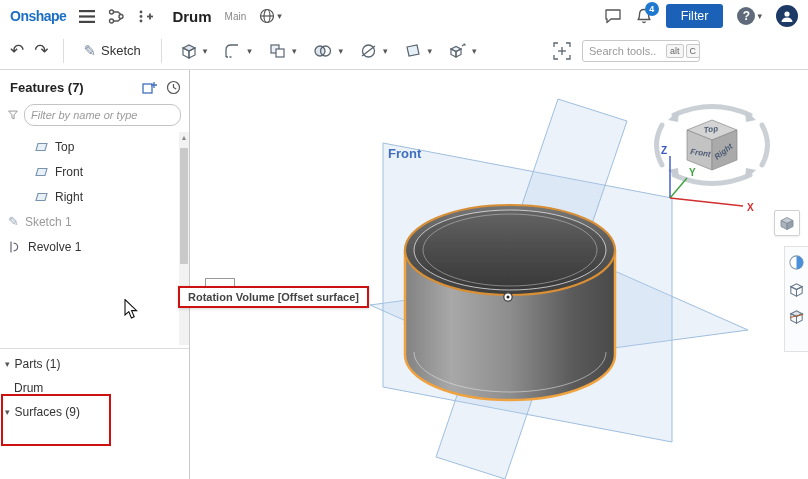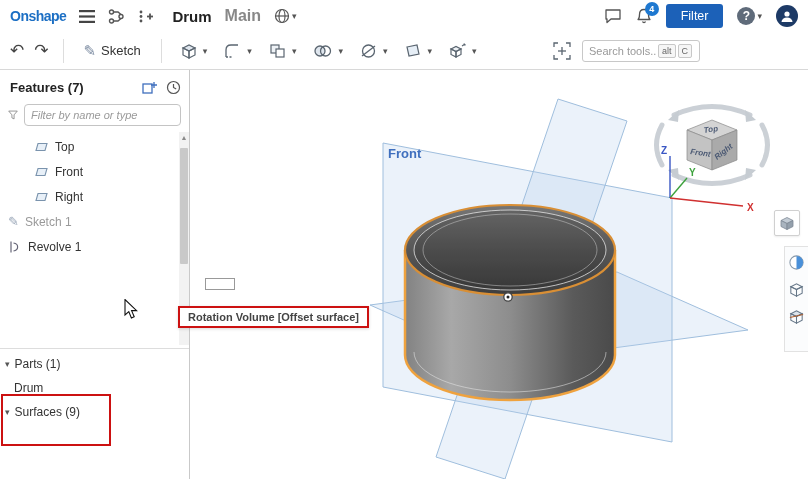--- a/index.html
+++ b/index.html
@@ -5,50 +5,50 @@
   * { box-sizing: border-box; margin: 0; padding: 0; }
   html,body { width:808px; height:479px; }
   body { font-family:"Liberation Sans", sans-serif; background:#fff; overflow:hidden; }
   .app { position:relative; width:808px; height:479px; background:#fff; overflow:hidden; }
 
   
   .header { position:absolute; top:0; left:0; right:0; height:32px; display:flex; align-items:center; padding:0 10px; gap:13px; background:#fff; }
   .logo { font-size:14px; font-weight:bold; color:#1c6fc4; letter-spacing:-0.5px; }
   .hicon { display:inline-flex; align-items:center; justify-content:center; color:#555; }
   .doc-title { font-size:15px; font-weight:bold; color:#222; margin-left:6px; }
-  .doc-branch { font-size:16px; color:#888;font-weight:bold; }
+  .doc-branch { font-size:10px; color:#888; }
   .caret { font-size:9px; color:#555; margin-left:2px; }
   .header-right { margin-left:auto; display:flex; align-items:center; gap:14px; }
   .bell-wrap { position:relative; }
   .badge { position:absolute; top:-6px; right:-7px; background:#1e78d0; color:#fff; font-size:9px; font-weight:bold; border-radius:8px; min-width:14px; height:14px; line-height:14px; text-align:center; padding:0 2px; }
   .share-btn { background:#1c61b8; color:#fff; border:none; border-radius:3px; font-size:12.5px; padding:5px 15px; font-family:inherit; cursor:pointer; }
   .help-circle { width:18px; height:18px; border-radius:50%; background:#5f6b7a; color:#fff; font-size:12px; font-weight:bold; display:flex; align-items:center; justify-content:center; }
   .avatar { width:22px; height:22px; border-radius:50%; background:#1d3a66; display:flex; align-items:center; justify-content:center; }
 
   
   .toolbar { position:absolute; top:32px; left:0; right:0; height:38px; display:flex; align-items:center; padding:0 10px; gap:10px; background:#fff; border-bottom:1px solid #d8d8d8; }
   .tb-arrow { font-size:17px; color:#444; line-height:1; }
   .tb-div { width:1px; height:24px; background:#ddd; margin:0 4px; }
   .sketch-btn { display:flex; align-items:center; gap:5px; font-size:13px; color:#333; padding:3px 6px; }
   .pencil { color:#7a8aa0; font-size:15px; }
   .tgroup { display:flex; align-items:center; gap:3px; padding:2px 3px; }
   .tgroup svg { display:block; }
   .search-wrap { position:relative; width:118px; height:22px; margin-right:98px; }
   .search-wrap input { width:100%; height:22px; border:1px solid #c8c8c8; border-radius:3px; font-size:11px; padding:0 42px 0 6px; color:#555; font-family:inherit; }
   .search-wrap input::placeholder { color:#999; }
-  .kbds { position:absolute; right:8px; top:4px; display:flex; gap:2px; pointer-events:none; }
+  .kbds { position:absolute; right:0; top:4px; display:flex; gap:2px; pointer-events:none; }
   .kbd { border:1px solid #c8c8c8; border-radius:2px; background:#f6f6f6; color:#666; font-size:9px; height:14px; line-height:13px; padding:0 3px; }
 
   
   .panel { position:absolute; top:70px; left:0; width:190px; bottom:0; background:#fff; border-right:1px solid #c9c9c9; }
   .panel-title-row { position:absolute; top:10px; left:10px; right:8px; display:flex; }
   .panel-title { font-size:13px; font-weight:bold; color:#222; }
   .panel-title-icons { margin-left:auto; display:flex; gap:8px; align-items:center; }
   .filter-row { position:absolute; top:34px; left:8px; right:8px; display:flex; align-items:center; gap:6px; }
-  .filter-row input { flex:1; height:22px; border:1px solid #c4c4c4; border-radius:4px; font-size:11px; font-style:italic; padding:0 6px; color:#555; font-family:inherit; }
+  .filter-row input { flex:1; height:22px; border:1px solid #c4c4c4; border-radius:10px; font-size:11px; font-style:italic; padding:0 6px; color:#555; font-family:inherit; }
   .filter-row input::placeholder { color:#9a9a9a; font-style:italic; }
   .tree { position:absolute; top:64px; left:0; width:179px; }
   .trow { height:25px; display:flex; align-items:center; gap:6px; font-size:12px; color:#333; padding-left:8px; }
   .trow.indent2 { padding-left:34px; }
   .trow.dim { color:#999; }
   .trow.selected { background:#cfe6f8; }
   .ticon { flex:0 0 auto; display:block; }
   
   .sb { position:absolute; left:179px; top:62px; width:10px; height:213px; background:#f2f2f2; }
   .sb-up { height:12px; text-align:center; font-size:7px; color:#8a8a8a; line-height:12px; }
@@ -63,21 +63,21 @@
   .viewport { position:absolute; top:70px; left:190px; width:618px; height:409px; background:#fff; overflow:hidden; }
   .scene { position:absolute; top:0; left:0; }
   .plane { fill:rgba(183,209,237,0.28); stroke:#9fbedd; stroke-width:1; }
   .plane-label { fill:#3f6fbe; font-weight:bold; font-size:13px; font-family:"Liberation Sans",sans-serif; }
   .cube-label { fill:#4c5a74; font-size:8px; font-style:italic; font-weight:bold; font-family:"Liberation Sans",sans-serif; }
   .axis-label { font-size:10px; font-weight:bold; font-family:"Liberation Sans",sans-serif; }
   .vp-btn { position:absolute; right:8px; top:140px; width:26px; height:26px; background:#fff; border:1px solid #d0d0d0; border-radius:2px; display:flex; align-items:center; justify-content:center; box-shadow:0 1px 2px rgba(0,0,0,0.08); }
   .side-strip { position:absolute; right:0; top:176px; width:24px; height:106px; background:#fbfcfd; border:1px solid #e2e2e2; border-right:none; display:flex; flex-direction:column; align-items:center; gap:10px; padding-top:7px; }
 
   
-  .tooltip { position:absolute; left:178px; top:286px; background:#fff; border:2px solid #cc1111; padding:3px 8px; font-size:11px; font-weight:bold; color:#444; white-space:nowrap; z-index:40; box-shadow:0 1px 3px rgba(0,0,0,0.15);margin-top:20px; }
+  .tooltip { position:absolute; left:178px; top:286px; background:#fff; border:2px solid #cc1111; padding:3px 8px; font-size:11px; font-weight:bold; color:#444; white-space:nowrap; z-index:40; box-shadow:0 1px 3px rgba(0,0,0,0.15); }
   .drag-ghost { position:absolute; left:205px; top:278px; width:30px; height:12px; border:1px solid #999; background:rgba(255,255,255,0.85); z-index:39; }
   .red-box { position:absolute; border:2px solid #cc1111; z-index:35; pointer-events:none; }
   .surfaces-box { left:1px; top:394px; width:110px; height:52px; }
   .cursor { position:absolute; left:124px; top:299px; z-index:50; }
 </style>
 </head>
 <body>
 
 <div class="app">
 

